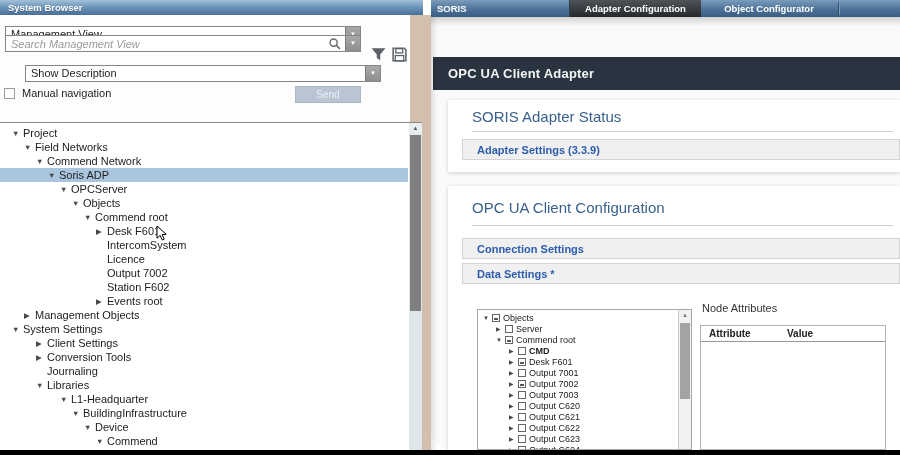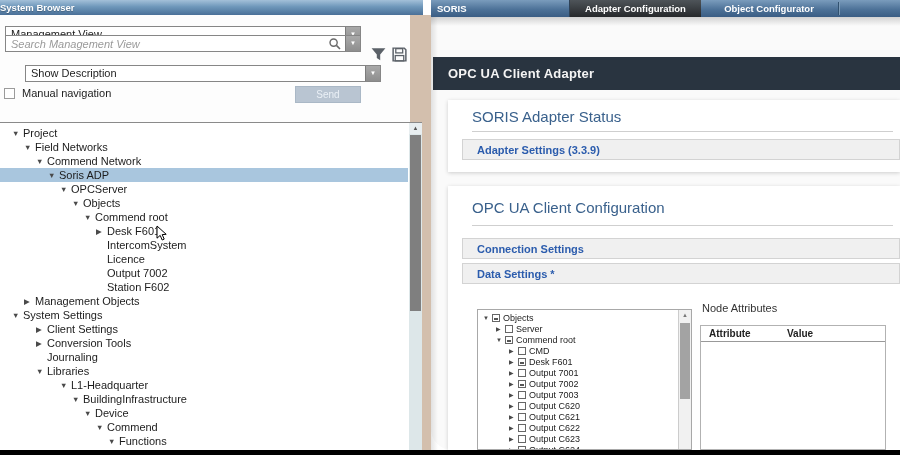--- a/index.html
+++ b/index.html
@@ -4,21 +4,21 @@
 <style>
   * { margin:0; padding:0; box-sizing:border-box; }
   html,body { width:900px; height:455px; overflow:hidden; background:#fff;
     font-family:"Liberation Sans", sans-serif; }
   .abs { position:absolute; }
 
   
   .tan-gutter { left:410px; top:15px; width:21px; height:435px; background:#d3bfad; z-index:0; }
   .lp-titlebar { left:0; top:0; width:423px; height:15px; z-index:2;
     background:linear-gradient(180deg,#a3c0d9 0%,#6e97ba 45%,#4a7098 100%);
-    color:#fff; font-size:9.5px; font-weight:bold; line-height:15px; padding-left:0;
+    color:#fff; font-size:9.5px; font-weight:bold; line-height:15px; padding-left:8px;
     text-shadow:0 1px 1px rgba(0,0,0,.25); }
   .lp-controls { left:0; top:15px; width:410px; height:107px; background:#fdfdfd; z-index:1; }
   .ctl { position:absolute; border:1px solid #868686; background:#fff; height:17px; }
   .dd-value { font-size:11px; color:#1d1d1d; line-height:15px; padding-left:5px; white-space:nowrap; overflow:hidden; }
   .dd-btn { position:absolute; right:0; top:0; width:15px; height:15px;
     background:linear-gradient(180deg,#a9a9a9,#8e8e8e); border-left:1px solid #7c7c7c;
     color:#fff; font-size:6px; text-align:center; line-height:15px; }
   .search-input { position:absolute; left:0; top:0; width:305px; height:15px; border:0; outline:0;
     font-family:"Liberation Sans",sans-serif; font-size:11px; font-style:italic; color:#333; padding-left:5px; }
   .search-input::placeholder { color:#9a9a9a; font-style:italic; }
@@ -68,21 +68,21 @@
   .card2 { left:17px; top:186px; width:452px; height:264px; }
   .card-title { position:absolute; left:24px; font-size:15px; color:#3a618c; }
   .card-underline { position:absolute; left:24px; width:421px; border-bottom:1px solid #cfcfcf; }
   .sec-bar { position:absolute; left:14px; width:438px; height:21px; background:#f0f0f0;
     border:1px solid #d3d3d3; font-size:11px; color:#2b5cad; line-height:20px; padding-left:14px;font-weight:bold; }
 
   .node-tree { position:absolute; left:29px; top:123px; width:215px; height:141px;
     background:#fff; border:1px solid #a8a8a8; overflow:hidden; }
   .nt-rows { position:absolute; left:0; top:3px; right:14px; }
   .nt-row { height:11px; line-height:11px; white-space:nowrap; font-size:9px; color:#1c1c1c; }
-  .nt-row.bold .nt-label { font-weight:normal; }
+  .nt-row.bold .nt-label { font-weight:bold; }
   .nt-arrow { display:inline-block; width:9px; font-size:6px; color:#4a4a4a; vertical-align:1px; }
   .nt-check { display:inline-block; width:8px; height:8px; border:1px solid #666; background:#fff;
     margin-right:3px; vertical-align:-1px; position:relative; }
   .nt-check.partial::after { content:""; position:absolute; left:1px; right:1px; top:3px; height:2px; background:#555; }
   .nt-scroll { position:absolute; right:0; top:0; width:13px; height:141px; background:#f1f1f1; border-left:1px solid #ccc; }
   .nt-scroll-up { position:absolute; top:0; left:0; width:12px; height:11px; color:#777; font-size:6px;
     text-align:center; line-height:11px; }
   .nt-thumb { position:absolute; top:13px; left:1px; width:10px; height:76px; background:#a3a3a3; }
 
   .attrs-title { position:absolute; left:254px; top:116px; font-size:11px; color:#333; }
@@ -144,20 +144,21 @@
       <div class="lt-row"><span class="lt-arrow" style="margin-left: 36px;">▼</span><span class="lt-label">Commend Network</span></div>
       <div class="lt-row selected"><span class="lt-arrow" style="margin-left: 48px;">▼</span><span class="lt-label">Soris ADP</span></div>
       <div class="lt-row"><span class="lt-arrow" style="margin-left: 60px;">▼</span><span class="lt-label">OPCServer</span></div>
       <div class="lt-row"><span class="lt-arrow" style="margin-left: 72px;">▼</span><span class="lt-label">Objects</span></div>
       <div class="lt-row"><span class="lt-arrow" style="margin-left: 84px;">▼</span><span class="lt-label">Commend root</span></div>
       <div class="lt-row"><span class="lt-arrow" style="margin-left: 96px;">▶</span><span class="lt-label">Desk F601</span></div>
       <div class="lt-row"><span class="lt-arrow" style="margin-left: 96px;"></span><span class="lt-label">IntercomSystem</span></div>
       <div class="lt-row"><span class="lt-arrow" style="margin-left: 96px;"></span><span class="lt-label">Licence</span></div>
       <div class="lt-row"><span class="lt-arrow" style="margin-left: 96px;"></span><span class="lt-label">Output 7002</span></div>
       <div class="lt-row"><span class="lt-arrow" style="margin-left: 96px;"></span><span class="lt-label">Station F602</span></div>
+      <div class="lt-row"><span class="lt-arrow" style="margin-left: 96px;">▶</span><span class="lt-label">Events root</span></div>
       <div class="lt-row"><span class="lt-arrow" style="margin-left: 24px;">▶</span><span class="lt-label">Management Objects</span></div>
       <div class="lt-row"><span class="lt-arrow" style="margin-left: 12px;">▼</span><span class="lt-label">System Settings</span></div>
       <div class="lt-row"><span class="lt-arrow" style="margin-left: 36px;">▶</span><span class="lt-label">Client Settings</span></div>
       <div class="lt-row"><span class="lt-arrow" style="margin-left: 36px;">▶</span><span class="lt-label">Conversion Tools</span></div>
       <div class="lt-row"><span class="lt-arrow" style="margin-left: 36px;"></span><span class="lt-label">Journaling</span></div>
       <div class="lt-row"><span class="lt-arrow" style="margin-left: 36px;">▼</span><span class="lt-label">Libraries</span></div>
       <div class="lt-row"><span class="lt-arrow" style="margin-left: 60px;">▼</span><span class="lt-label">L1-Headquarter</span></div>
       <div class="lt-row"><span class="lt-arrow" style="margin-left: 72px;">▼</span><span class="lt-label">BuildingInfrastructure</span></div>
       <div class="lt-row"><span class="lt-arrow" style="margin-left: 84px;">▼</span><span class="lt-label">Device</span></div>
       <div class="lt-row"><span class="lt-arrow" style="margin-left: 96px;">▼</span><span class="lt-label">Commend</span></div>

